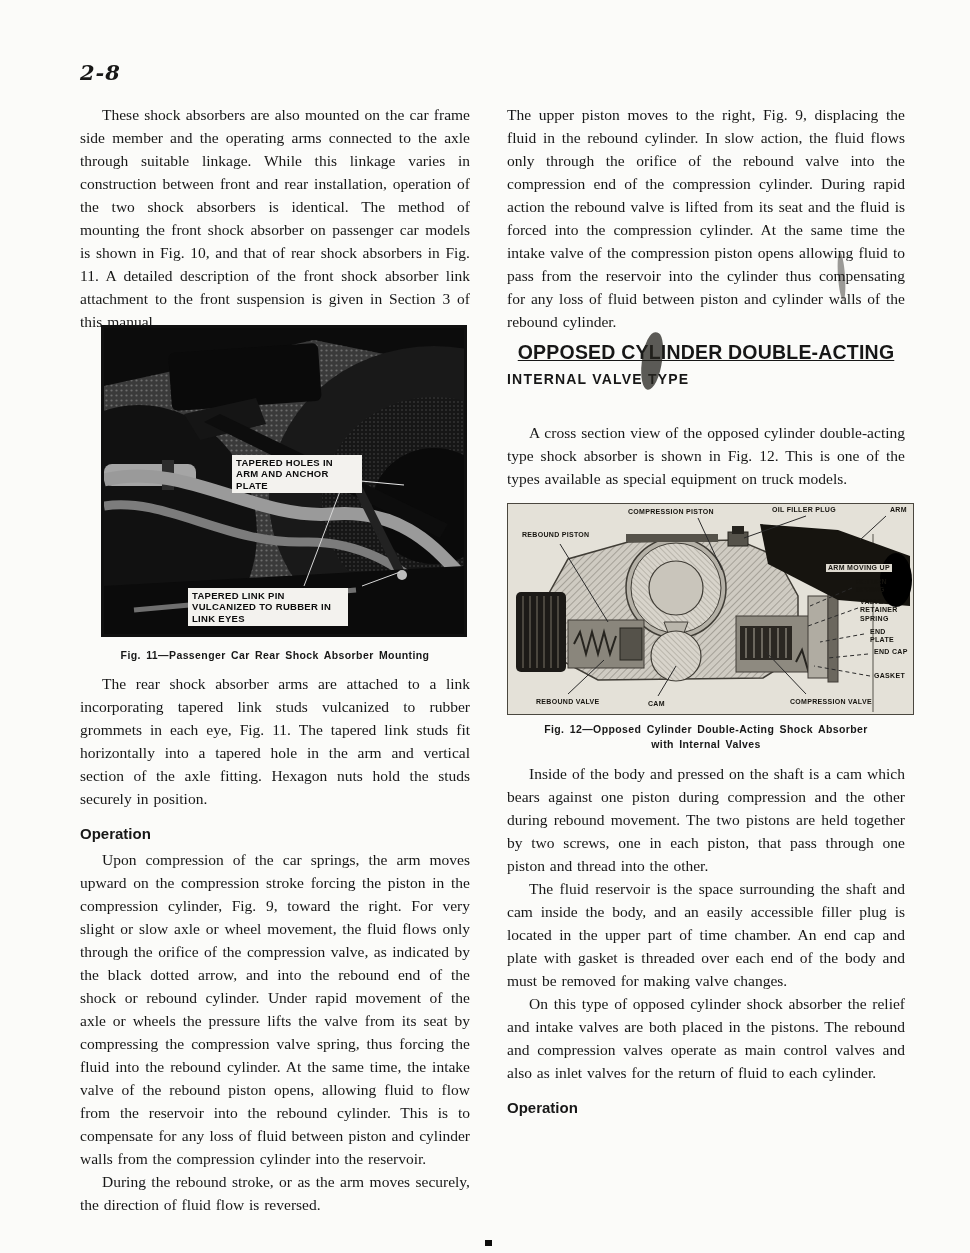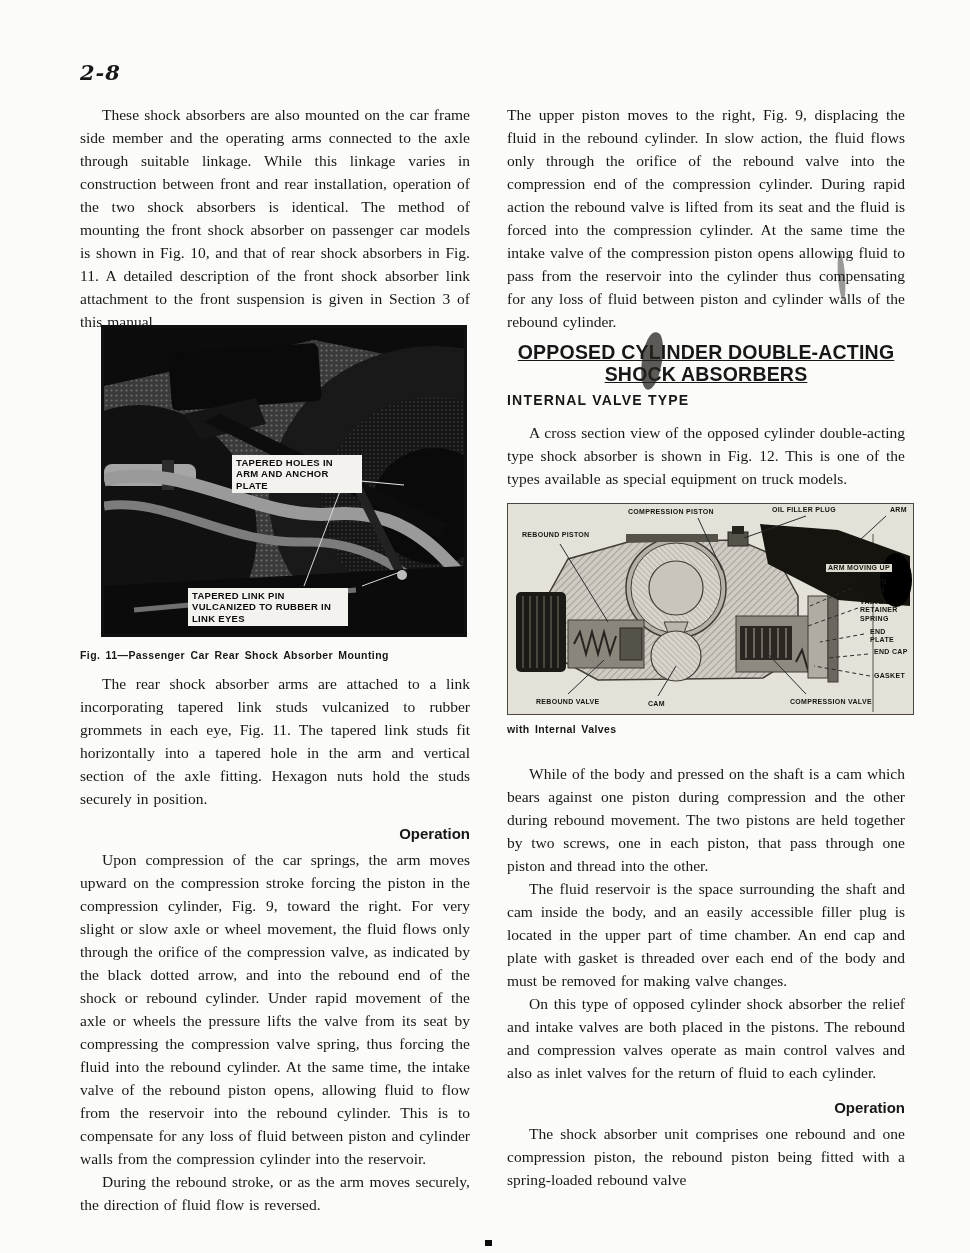--- a/index.html
+++ b/index.html
@@ -3,24 +3,24 @@
 <meta charset="utf-8">
 <style>
   html,body{margin:0;padding:0;background:#e9e9e7;}
   .page{position:relative;width:970px;height:1253px;background:#fbfbf9;margin:0 auto;
         font-family:"Liberation Serif",serif;color:#171717;overflow:hidden;}
   .body-text{font-size:15.5px;line-height:23px;text-align:justify;margin:0;
              word-spacing:1px;}
   .indent{text-indent:22px;}
   .blk{position:absolute;}
   .page-num{font:italic 700 21px "DejaVu Serif",serif;letter-spacing:1px;text-align:right;}
-  .op-head{font:700 15px "Liberation Sans",sans-serif;margin:15px 0 6px 0;text-align:right;}
+  .op-head{font:700 15px "Liberation Sans",sans-serif;margin:15px 0 6px 0;}
   .big-head{font:700 19.5px/21.5px "Liberation Sans",sans-serif;text-align:center;letter-spacing:.2px;text-decoration:underline;}
   .sub-head{font:700 14px "Liberation Sans",sans-serif;text-align:left;margin-top:7px;letter-spacing:1.2px;}
-  .fig-cap{font:700 10.5px/15px "Liberation Sans",sans-serif;letter-spacing:.4px;word-spacing:2px;}
+  .fig-cap{font:700 10.5px/15px "Liberation Sans",sans-serif;text-align:center;letter-spacing:.4px;word-spacing:2px;}
   .fig11{border:3px solid #101010;background:#232323;}
   .photo-label{position:absolute;background:#f3f2ee;color:#0c0c0c;padding:2px 4px;
                font:700 9.5px/1.2 "Liberation Sans",sans-serif;letter-spacing:.3px;}
   .fig12{border:1px solid #4a473f;background:#e4e1d8;}
   .fig-label{position:absolute;font:700 7px/1.18 "Liberation Sans",sans-serif;
              letter-spacing:.3px;color:#16140f;text-transform:uppercase;}
   .fl-bg{background:#ddd9cf;padding:0 2px;}
   .smudge{position:absolute;background:#26241f;pointer-events:none;}
   .bottom-mark{position:absolute;width:7px;height:6px;background:#0c0c0c;}
 </style>
@@ -76,21 +76,20 @@
     <p class="body-text indent">The rear shock absorber arms are attached to a link incorporating tapered link studs vulcanized to rubber grommets in each eye, Fig. 11. The tapered link studs fit horizontally into a tapered hole in the arm and vertical section of the axle fitting. Hexagon nuts hold the studs securely in position.</p>
     <div class="op-head">Operation</div>
     <p class="body-text indent">Upon compression of the car springs, the arm moves upward on the compression stroke forcing the piston in the compression cylinder, Fig. 9, toward the right. For very slight or slow axle or wheel movement, the fluid flows only through the orifice of the compression valve, as indicated by the black dotted arrow, and into the rebound end of the shock or rebound cylinder. Under rapid movement of the axle or wheels the pressure lifts the valve from its seat by compressing the compression valve spring, thus forcing the fluid into the rebound cylinder. At the same time, the intake valve of the rebound piston opens, allowing fluid to flow from the reservoir into the rebound cylinder. This is to compensate for any loss of fluid between piston and cylinder walls from the compression cylinder into the reservoir.</p>
     <p class="body-text indent">During the rebound stroke, or as the arm moves securely, the direction of fluid flow is reversed.</p>
   </div>
 
   <p class="blk body-text" style="left:507px;top:103px;width:398px;">The upper piston moves to the right, Fig. 9, displacing the fluid in the rebound cylinder. In slow action, the fluid flows only through the orifice of the rebound valve into the compression end of the compression cylinder. During rapid action the rebound valve is lifted from its seat and the fluid is forced into the compression cylinder. At the same time the intake valve of the compression piston opens allowing fluid to pass from the reservoir into the cylinder thus compensating for any loss of fluid between piston and cylinder walls of the rebound cylinder.</p>
 
   <div class="blk" style="left:507px;top:342px;width:398px;">
     <div class="big-head">OPPOSED CYLINDER DOUBLE-ACTING</div>
-    <div class="big-head">SHOCK ABSORBERS</div>
     <div class="sub-head">INTERNAL VALVE TYPE</div>
   </div>
 
   <p class="blk body-text indent" style="left:507px;top:421px;width:398px;">A cross section view of the opposed cylinder double-acting type shock absorber is shown in Fig. 12. This is one of the types available as special equipment on truck models.</p>
 
   <div class="blk fig12" style="left:507px;top:503px;width:405px;height:210px;">
     <svg width="405" height="210" viewBox="0 0 405 210">
       <defs>
         <pattern id="hatch" width="5" height="5" patternUnits="userSpaceOnUse" patternTransform="rotate(45)">
           <rect width="5" height="5" fill="#cfcbc2"></rect>
@@ -176,29 +175,29 @@
     <div class="fig-label" style="left:352px;top:94px;width:50px;">VALVE RETAINER SPRING</div>
     <div class="fig-label" style="left:362px;top:124px;width:40px;">END PLATE</div>
     <div class="fig-label" style="left:366px;top:144px;width:36px;">END CAP</div>
     <div class="fig-label" style="left:366px;top:168px;">GASKET</div>
     <div class="fig-label" style="left:28px;top:194px;">REBOUND VALVE</div>
     <div class="fig-label" style="left:140px;top:196px;">CAM</div>
     <div class="fig-label" style="left:282px;top:194px;">COMPRESSION VALVE</div>
   </div>
 
   <div class="blk fig-cap" style="left:507px;top:722px;width:398px;">
+    <div>Fig. 12—Opposed Cylinder Double-Acting Shock Absorber</div>
     <div>with Internal Valves</div>
   </div>
 
   <div class="blk" style="left:507px;top:762px;width:398px;">
-    <p class="body-text indent">While of the body and pressed on the shaft is a cam which bears against one piston during compression and the other during rebound movement. The two pistons are held together by two screws, one in each piston, that pass through one piston and thread into the other.</p>
+    <p class="body-text indent">Inside of the body and pressed on the shaft is a cam which bears against one piston during compression and the other during rebound movement. The two pistons are held together by two screws, one in each piston, that pass through one piston and thread into the other.</p>
     <p class="body-text indent">The fluid reservoir is the space surrounding the shaft and cam inside the body, and an easily accessible filler plug is located in the upper part of time chamber. An end cap and plate with gasket is threaded over each end of the body and must be removed for making valve changes.</p>
     <p class="body-text indent">On this type of opposed cylinder shock absorber the relief and intake valves are both placed in the pistons. The rebound and compression valves operate as main control valves and also as inlet valves for the return of fluid to each cylinder.</p>
     <div class="op-head">Operation</div>
-    <p class="body-text indent">The shock absorber unit comprises one rebound and one compression piston, the rebound piston being fitted with a spring-loaded rebound valve</p>
   </div>
 
   <div class="smudge" style="left:642px;top:332px;width:20px;height:58px;opacity:.75;
        border-radius:55% 45% 60% 50%;transform:rotate(7deg);"></div>
   <div class="smudge" style="left:838px;top:252px;width:7px;height:48px;opacity:.45;
        border-radius:50%;transform:rotate(-4deg);"></div>
 
   <div class="bottom-mark" style="left:485px;top:1240px;"></div>
 
 </div>

